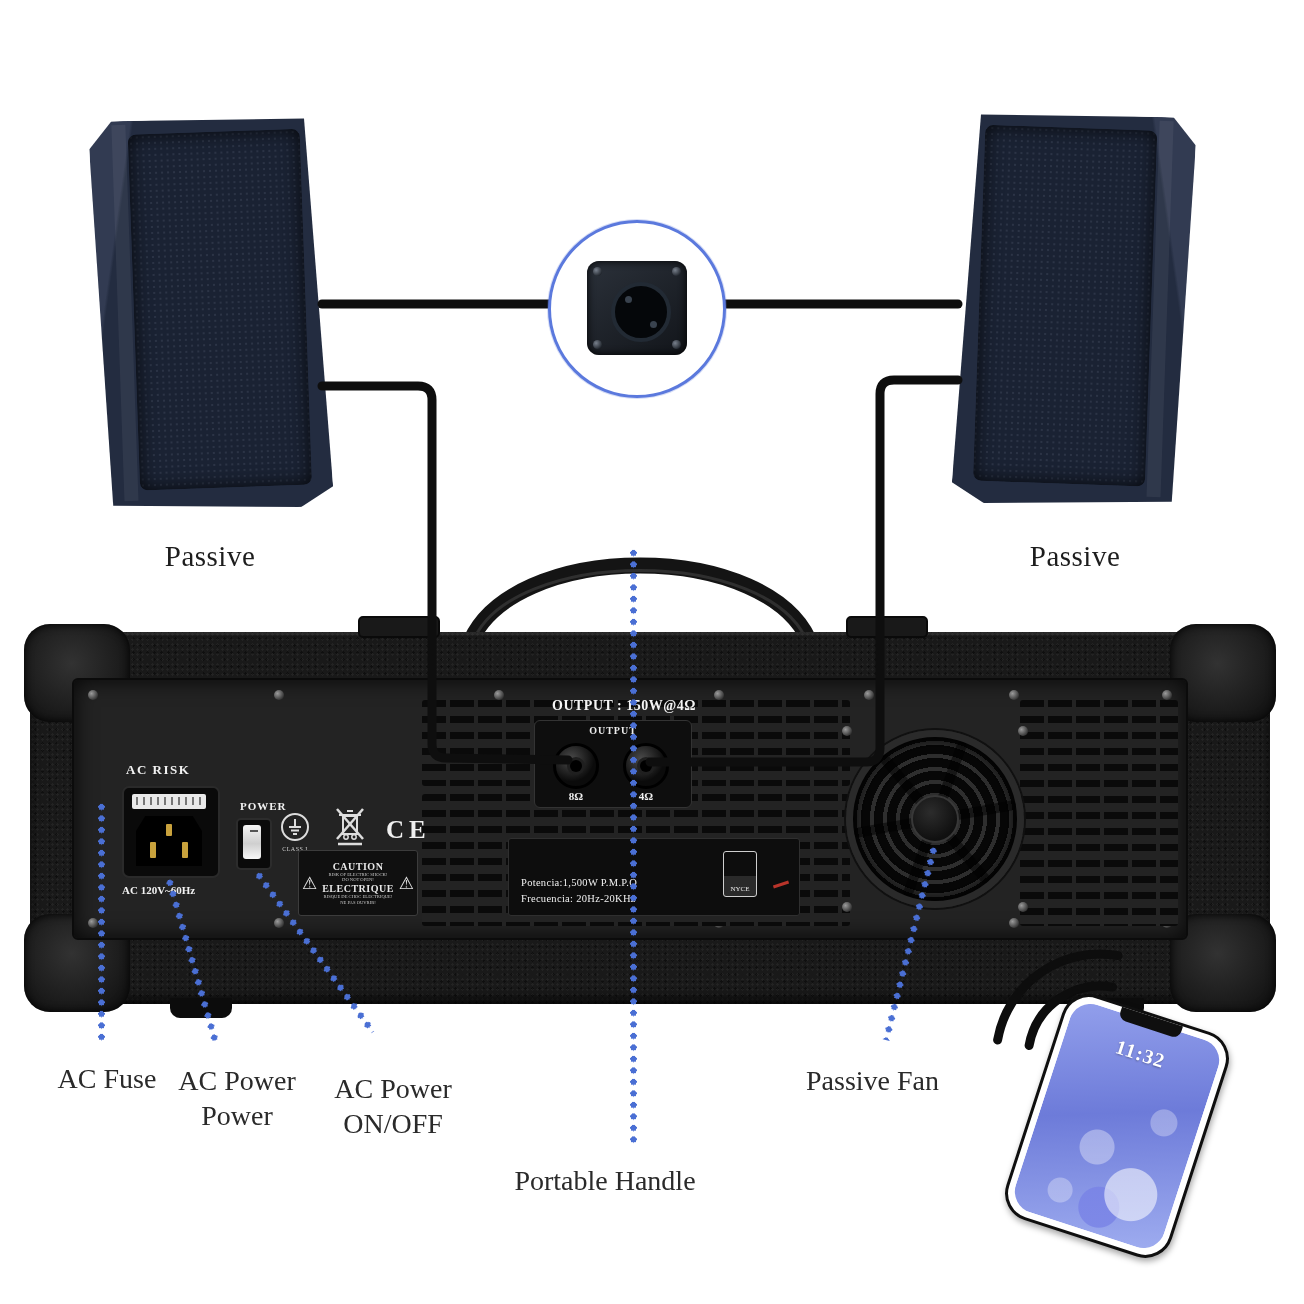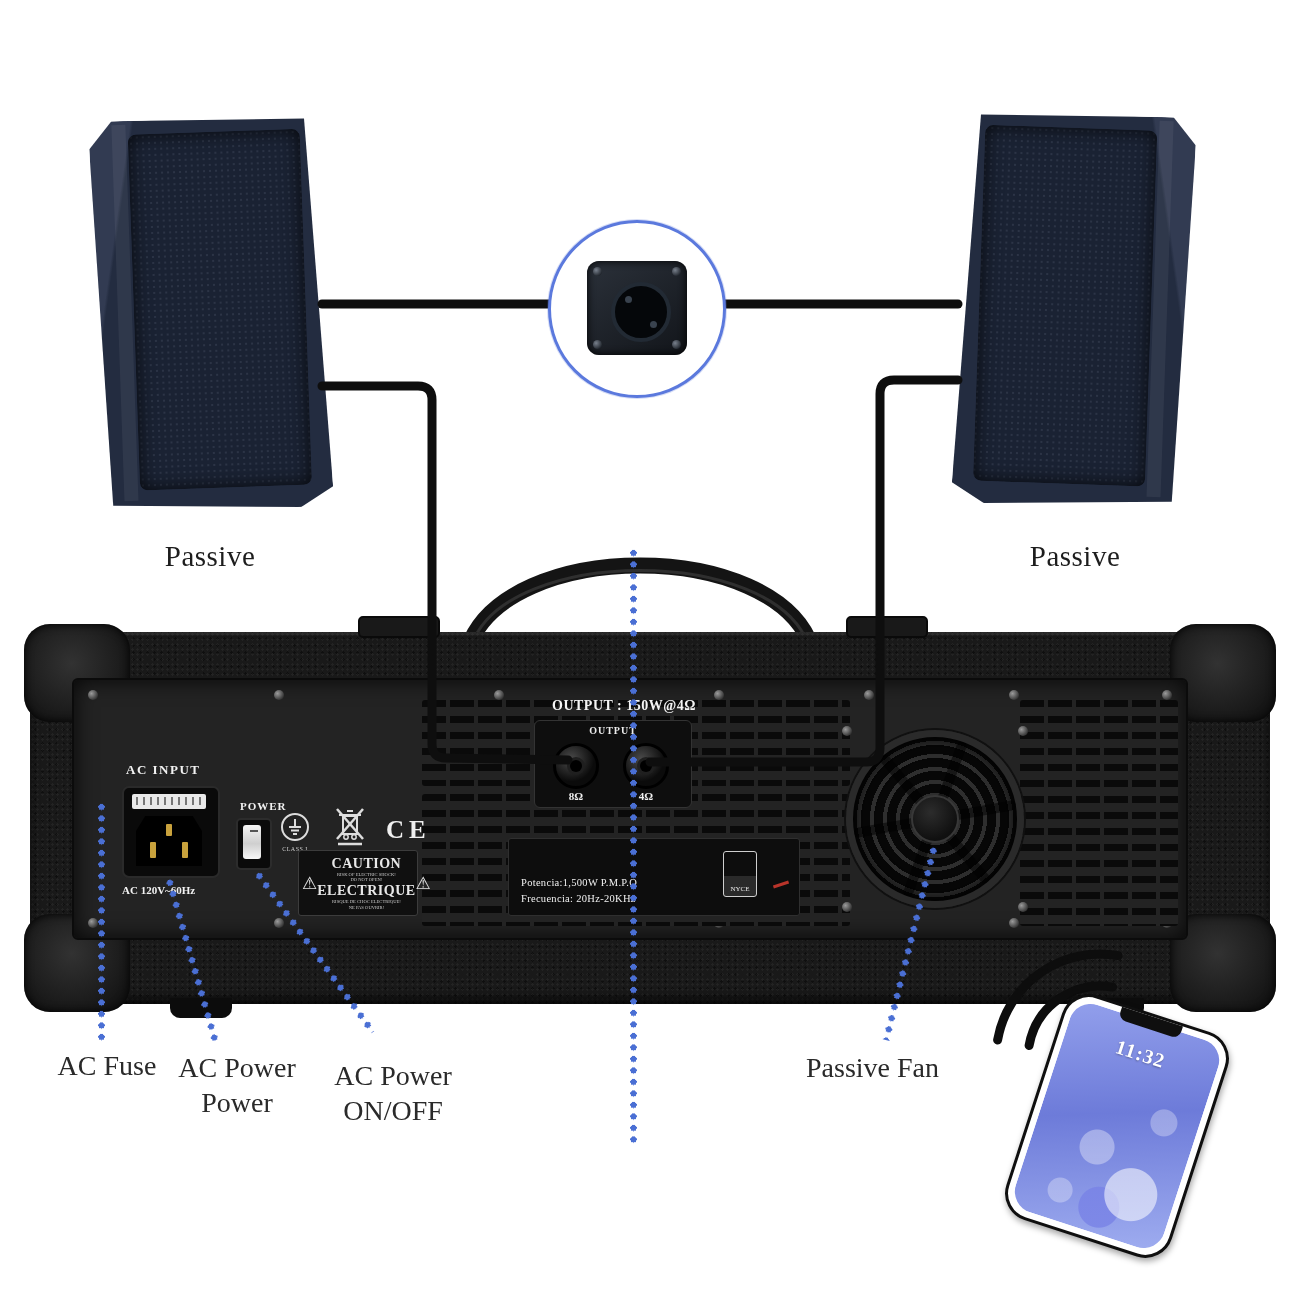--- a/index.html
+++ b/index.html
@@ -72,21 +72,21 @@
   .rocker-mark{position:absolute;left:12px;top:10px;width:8px;height:2px;background:#555;}
 
   .sym{position:absolute;}
   .class-mark{font-size:6px;color:#cfcfcf;letter-spacing:.5px;}
   .ce-mark{font-size:25px;font-weight:bold;color:#f0f0f0;letter-spacing:5px;}
 
   .caution{position:absolute;width:120px;height:66px;background:#101010;border:1px solid #3c3c3c;border-radius:3px;
            display:flex;align-items:center;justify-content:space-between;padding:0 3px;box-sizing:border-box;}
   .warn-tri{font-size:17px;color:#e4e4e4;line-height:1;}
   .caution-text{flex:1;text-align:center;color:#e8e8e8;}
-  .caution-title{font-size:14px;font-weight:bold;letter-spacing:.5px;}
+  .caution-title{font-size:10px;font-weight:bold;letter-spacing:.5px;}
   .caution-small{font-size:4.6px;color:#c9c9c9;line-height:1.25;}
 
   .out-rating{position:absolute;font-size:14px;font-weight:bold;color:#f4f4f4;text-align:center;letter-spacing:.5px;}
   .out-plate{position:absolute;width:156px;height:86px;background:#0e0e0e;border:1px solid #333;border-radius:6px;}
   .out-label{position:absolute;left:0;top:4px;width:100%;text-align:center;font-size:10px;font-weight:bold;color:#ececec;letter-spacing:1px;}
   .jack{position:absolute;width:46px;height:46px;border-radius:50%;
         background:radial-gradient(circle at 38% 32%,#4a4a4a,#0b0b0b 62%);border:3px solid #000;box-sizing:border-box;}
   .jack-hole{position:absolute;left:14px;top:14px;width:12px;height:12px;border-radius:50%;background:#000;
              box-shadow:0 0 0 3px #1f1f1f;}
   .jack-label{position:absolute;width:46px;text-align:center;font-size:11px;font-weight:bold;color:#f0f0f0;}
@@ -106,21 +106,21 @@
            background:radial-gradient(circle at 40% 35%,#2c2c2c,#101010 70%);border:2px solid #383838;}
   .fan-spoke{position:absolute;left:50%;top:50%;width:10px;height:164px;background:rgba(0,0,0,.5);border-radius:5px;}
 
   
   .overlay{position:absolute;left:0;top:0;pointer-events:none;}
 
   
   .dotline{position:absolute;width:9px;
            background-image:radial-gradient(circle 3.2px at 4.5px 5px,#4a6fd4 97%,transparent);
            background-size:9px 11.5px;background-repeat:repeat-y;transform-origin:4.5px 0;}
-  .callout{position:absolute;color:#2a2a2a;font-size:28px;text-align:center;line-height:1.25;}
+  .callout{position:absolute;color:#2a2a2a;font-size:28px;text-align:center;line-height:1.25;margin-top:13px;}
 
   
   .phone{position:absolute;left:1030px;top:1008px;width:168px;height:230px;transform:rotate(18deg);
          background:#fff;border:3px solid #0f0f0f;border-radius:28px;box-shadow:2px 3px 6px rgba(0,0,0,.35);}
   .phone-screen{position:absolute;inset:6px;border-radius:22px;overflow:hidden;
         background:
           radial-gradient(circle at 72% 78%, rgba(255,255,255,.55) 0 26px, transparent 27px),
           radial-gradient(circle at 42% 62%, rgba(255,255,255,.35) 0 17px, transparent 18px),
           radial-gradient(circle at 78% 42%, rgba(255,255,255,.30) 0 13px, transparent 14px),
           radial-gradient(circle at 28% 86%, rgba(255,255,255,.30) 0 12px, transparent 13px),
@@ -178,21 +178,21 @@
     <div class="screw" style="left:14px;top:238px;"></div>
     <div class="screw" style="left:200px;top:238px;"></div>
     <div class="screw" style="left:640px;top:238px;"></div>
     <div class="screw" style="left:935px;top:238px;"></div>
     <div class="screw" style="left:1088px;top:238px;"></div>
 
     <div class="vents" style="left:348px;top:20px;width:428px;height:86px;"></div>
     <div class="vents" style="left:348px;top:114px;width:428px;height:132px;"></div>
     <div class="vents" style="left:946px;top:20px;width:158px;height:226px;"></div>
 
-    <div class="abs wtext ac-input-label" style="left:52px;top:82px;">AC INPUT</div>
+    <div class="abs wtext ac-input-label" style="left:52px;top:82px;">AC RISK</div>
     <div class="socket" style="left:48px;top:106px;">
       <div class="fuse-strip"></div>
       <div class="inlet">
         <div class="pin" style="left:30px;top:8px;width:6px;height:12px;"></div>
         <div class="pin" style="left:14px;top:26px;width:6px;height:16px;"></div>
         <div class="pin" style="left:46px;top:26px;width:6px;height:16px;"></div>
       </div>
     </div>
     <div class="abs wtext ac-rating" style="left:48px;top:204px;">AC 120V~60Hz</div>
 
@@ -303,20 +303,21 @@
 
   <div class="callout" style="left:32px;top:1048px;width:150px;">AC Fuse</div>
   <div class="callout" style="left:162px;top:1050px;width:150px;">
     <div>AC Power</div>
     <div>Power</div>
   </div>
   <div class="callout" style="left:318px;top:1058px;width:150px;">
     <div>AC Power</div>
     <div>ON/OFF</div>
   </div>
+  <div class="callout" style="left:480px;top:1150px;width:250px;">Portable Handle</div>
   <div class="callout" style="left:790px;top:1050px;width:165px;">Passive Fan</div>
 
   <div class="phone">
     <div class="phone-screen">
       <div class="phone-time">11:32</div>
     </div>
     <div class="notch"></div>
   </div>
 
 </div>

